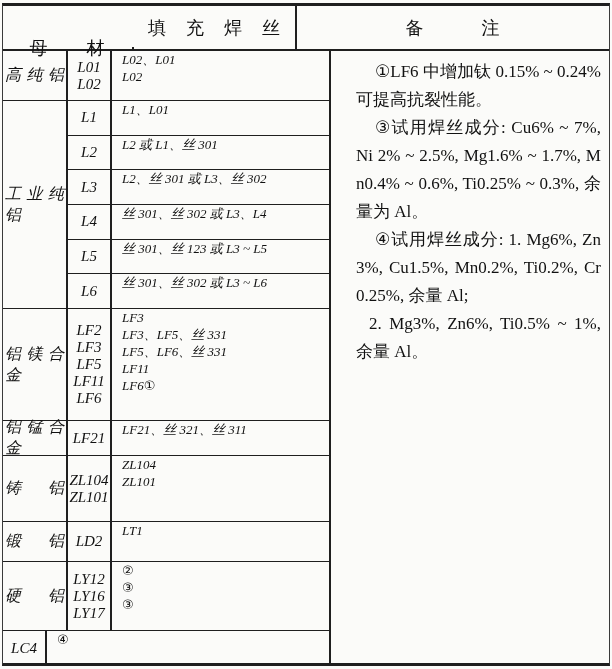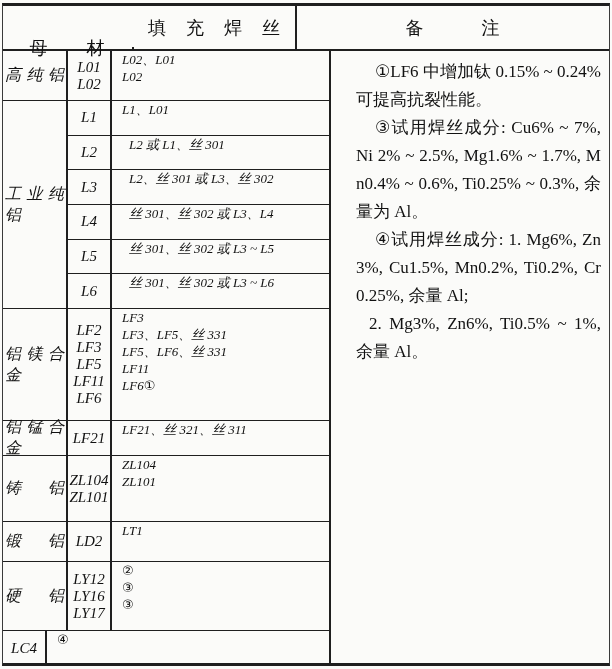--- a/index.html
+++ b/index.html
@@ -59,21 +59,21 @@
   }
   .gname span{
     display:block;width:100%;
     padding:0 2px;
     font-size:16px;
     text-align:justify;
     text-align-last:justify;
   }
   .gsub{flex:1;display:flex;flex-direction:column;min-width:0;}
   .srow{display:flex;flex:1;}
-  .srow + .srow{border-top:1px solid var(--border);gap:7px;}
+  .srow + .srow{border-top:1px solid var(--border);}
   .grades{
     width:44px;flex-shrink:0;
     border-right:2px solid var(--border);
     display:flex;flex-direction:column;justify-content:center;align-items:center;
     font-size:15px;line-height:17px;
   }
   .fillers{
     flex:1;min-width:0;
     display:flex;flex-direction:column;justify-content:flex-start;
     padding-left:10px;
@@ -159,21 +159,21 @@
                 </div>
                 <div class="fillers">
                   <div>丝 301、丝 302 或 L3、L4</div>
                 </div>
               </div>
               <div class="srow" style="height: 37px;">
                 <div class="grades">
                   <div>L5</div>
                 </div>
                 <div class="fillers">
-                  <div>丝 301、丝 302 或 L3 ~ L5</div>
+                  <div>丝 301、丝 123 或 L3 ~ L5</div>
                 </div>
               </div>
               <div class="srow" style="height: 35px;">
                 <div class="grades">
                   <div>L6</div>
                 </div>
                 <div class="fillers">
                   <div>丝 301、丝 302 或 L3 ~ L6</div>
                 </div>
               </div>

